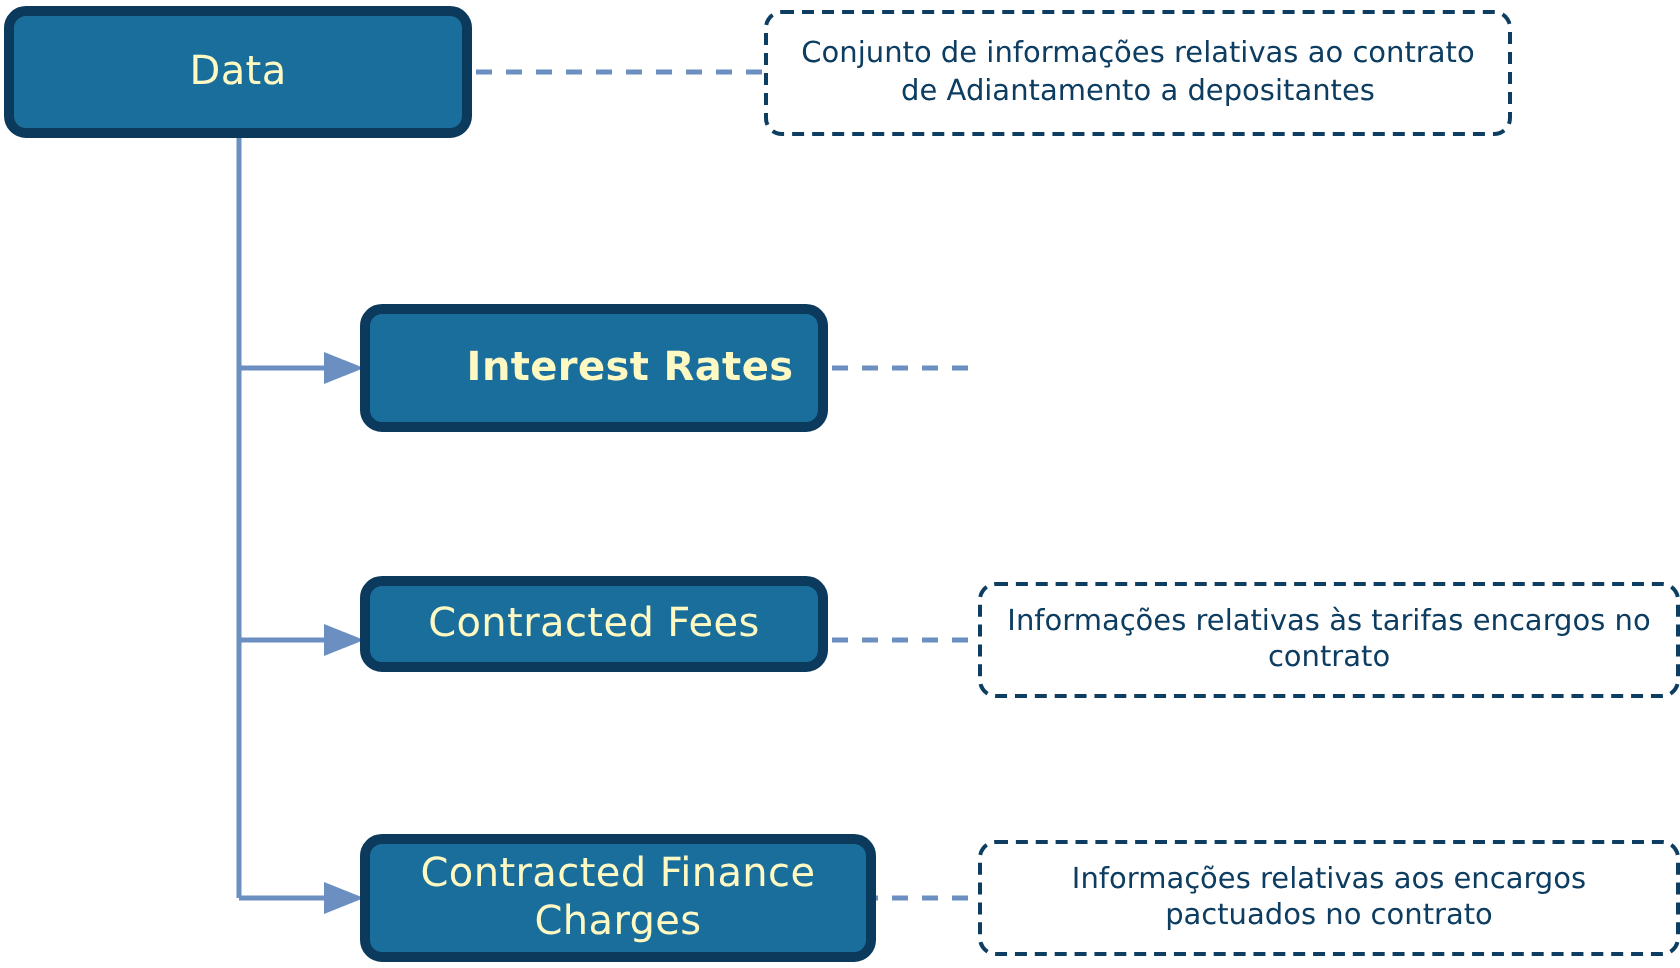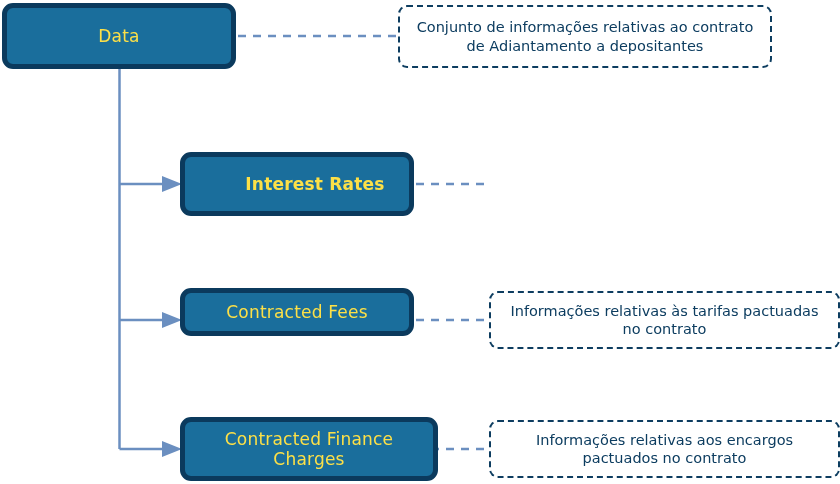--- a/index.html
+++ b/index.html
@@ -33,22 +33,22 @@
     box-sizing: border-box;
     background: #1a6e9c;
     border: 5px solid #0b3a5d;
     border-radius: 11px;
     display: flex;
     align-items: center;
     justify-content: center;
     text-align: center;
   }
   .node-label {
-    color: #fde047;
-    font-size: 17px;
+    color: #fef9c3;
+    font-size: 20px;
     line-height: 1.18;
     letter-spacing: 0.2px;
     padding: 0 8px;
   }
   .node-label.bold {
     font-weight: bold;
   }
 
   #node-root {
     left: 2px;
@@ -89,21 +89,21 @@
     text-align: center;
   }
   .note-text {
     color: #0d3d60;
     font-size: 14.5px;
     line-height: 1.26;
     padding: 0 9px;
   }
 
   #note-root {
-    left: 398px;
+    left: 382px;
     top: 5px;
     width: 374px;
     height: 63px;
   }
   #note-interest-rates {
     left: 489px;
     top: 154px;
     width: 351px;
     height: 60px;
   }
@@ -159,20 +159,20 @@
   <div class="node" id="node-finance-charges">
     <span class="node-label">Contracted Finance Charges</span>
   </div>
 
   <div class="note" id="note-root">
     <span class="note-text">Conjunto de informações relativas ao contrato de Adiantamento a depositantes</span>
   </div>
 
 
   <div class="note" id="note-contracted-fees">
-    <span class="note-text">Informações relativas às tarifas pactuadas no contrato</span>
+    <span class="note-text">Informações relativas às tarifas encargos no contrato</span>
   </div>
 
   <div class="note" id="note-finance-charges">
     <span class="note-text">Informações relativas aos encargos pactuados no contrato</span>
   </div>
 
 </div>
 
 </body></html>

